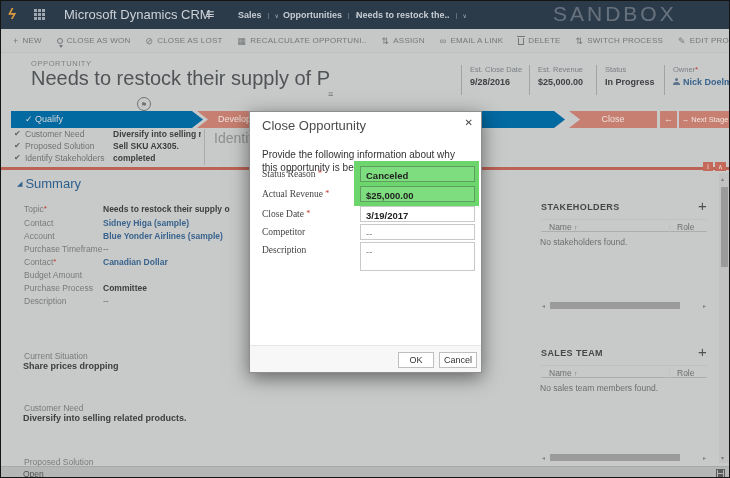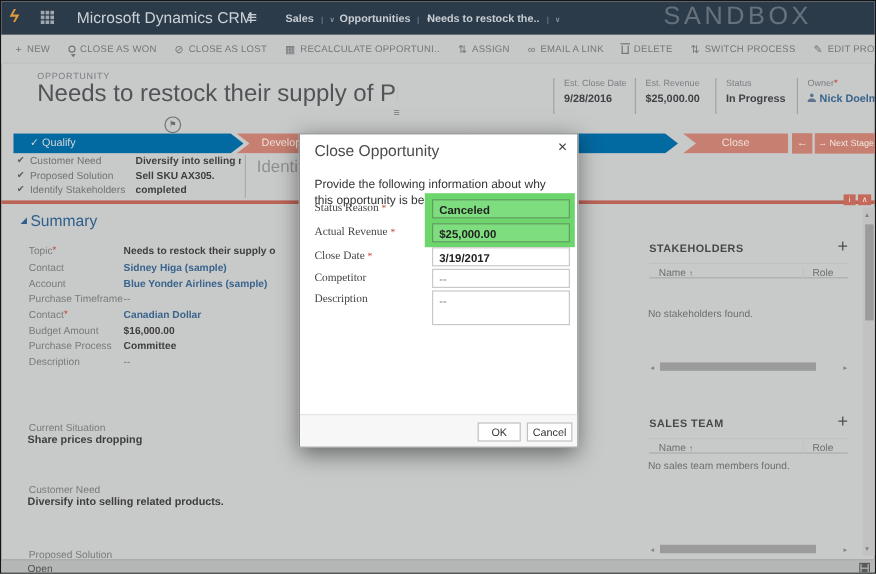--- a/index.html
+++ b/index.html
@@ -249,21 +249,20 @@
   <div class="srow" style="top:243px;">
     <span class="sl">Purchase Timeframe</span>
     <span class="sv dim">--</span>
   </div>
   <div class="srow" style="top:256px;">
     <span class="sl"><span>Contact</span><span class="req">*</span></span>
     <span class="sv link">Canadian Dollar</span>
   </div>
   <div class="srow" style="top:269px;">
     <span class="sl">Budget Amount</span>
-    <span class="sv">$16,000.00</span>
   </div>
   <div class="srow" style="top:282px;">
     <span class="sl">Purchase Process</span>
     <span class="sv">Committee</span>
   </div>
   <div class="srow" style="top:295px;">
     <span class="sl">Description</span>
     <span class="sv dim">--</span>
   </div>
 
@@ -272,21 +271,21 @@
   <div class="tb-label" style="top:402px;">Customer Need</div>
   <div class="tb-value" style="top:412px;">Diversify into selling related products.</div>
   <div class="tb-label" style="top:456px;">Proposed Solution</div>
 
   <div class="paneltitle" style="top:201px;">STAKEHOLDERS</div>
   <div class="panelplus" style="top:196px;">+</div>
   <div class="gridhead" style="top:218px;">
     <span class="gn"><span>Name</span> <span class="sort">↑</span></span>
     <span class="gr">Role</span>
   </div>
-  <div class="emptytxt" style="top:236px;margin-top:19px;">No stakeholders found.</div>
+  <div class="emptytxt" style="top:236px;">No stakeholders found.</div>
   <div class="hscroll" style="top:300px;">
     <span class="ar al">◂</span>
     <span class="thumb"></span>
     <span class="ar arr">▸</span>
   </div>
 
   <div class="paneltitle" style="top:347px;">SALES TEAM</div>
   <div class="panelplus" style="top:342px;">+</div>
   <div class="gridhead" style="top:364px;">
     <span class="gn"><span>Name</span> <span class="sort">↑</span></span>

